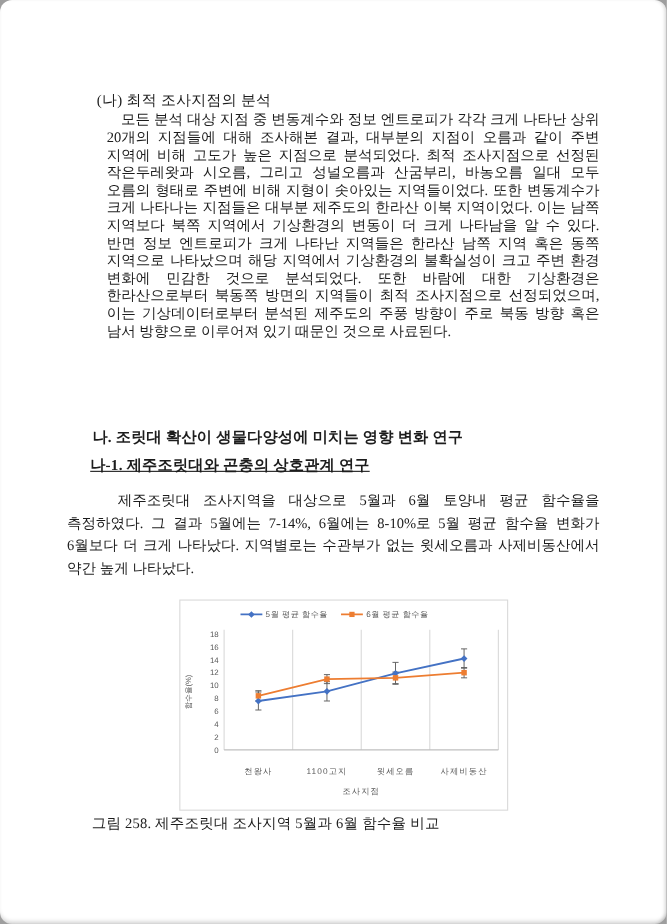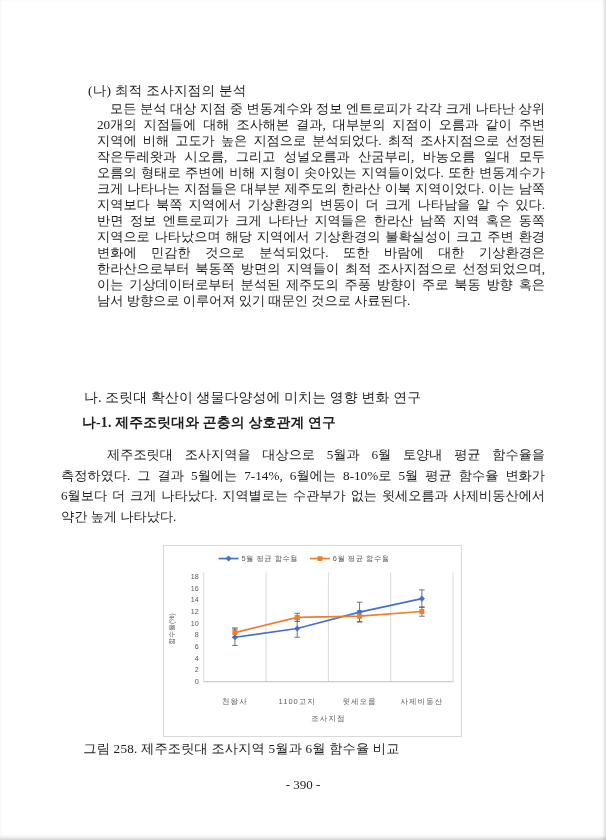--- a/index.html
+++ b/index.html
@@ -5,31 +5,32 @@
   html,body{margin:0;padding:0;background:#9e9e9e;}
   .page{
     position:relative;
     width:606px;height:840px;
     margin:0 auto;
     background:#ffffff;
     font-family:"Liberation Serif","DejaVu Serif",serif;
     color:#1c1c1c;
     overflow:hidden;
     box-shadow: inset -3px 0 3px -1px rgba(0,0,0,.12), inset 0 -4px 4px -2px rgba(0,0,0,.18);
+    border-radius: 11px;
   }
   .abs{position:absolute;}
   .h-sub{left:88px;top:82px;font-size:13.5px;letter-spacing:.3px;}
   .para1{
     left:97px;top:101px;width:448px;
     font-size:13.2px;line-height:16px;
     text-align:justify;text-indent:13px;
     word-break:keep-all;
   }
-  .h-bold1{left:84px;top:389px;font-size:13.8px;font-weight:normal;letter-spacing:.2px;}
-  .h-bold2{left:82px;top:414px;font-size:13.8px;font-weight:bold;letter-spacing:.2px;}
+  .h-bold1{left:84px;top:389px;font-size:13.8px;font-weight:bold;letter-spacing:.2px;}
+  .h-bold2{left:82px;top:414px;font-size:13.8px;font-weight:bold;letter-spacing:.2px;text-decoration:underline;}
   .h-num{left:87px;top:439px;font-size:13.2px;}
   .para2{
     left:61px;top:445px;width:484px;
     font-size:13.2px;line-height:20.6px;
     text-align:justify;text-indent:46px;
     word-break:keep-all;
   }
   .chartbox{
     left:163px;top:545px;width:299px;height:192px;
     border:1px solid #d9d9d9;background:#fff;box-sizing:border-box;
@@ -115,15 +116,14 @@
         <path d="M 65 9 L 68 12 L 65 15 L 62 12 Z" fill="#4472C4"></path>
         <text x="78" y="14.6" font-size="7.4" fill="#595959" letter-spacing="0.5">5월 평균 함수율</text>
         <line x1="147" y1="12" x2="167" y2="12" stroke="#ED7D31" stroke-width="1.7"></line>
         <rect x="154.6" y="9.6" width="4.8" height="4.8" fill="#ED7D31"></rect>
         <text x="170" y="14.6" font-size="7.4" fill="#595959" letter-spacing="0.5">6월 평균 함수율</text>
       </svg>
   </div>
 
   <div class="abs caption">그림 258. 제주조릿대 조사지역 5월과 6월 함수율 비교</div>
 
-  <div class="abs pageno">- 390 -</div>
 
 </div>
 
 </body></html>

